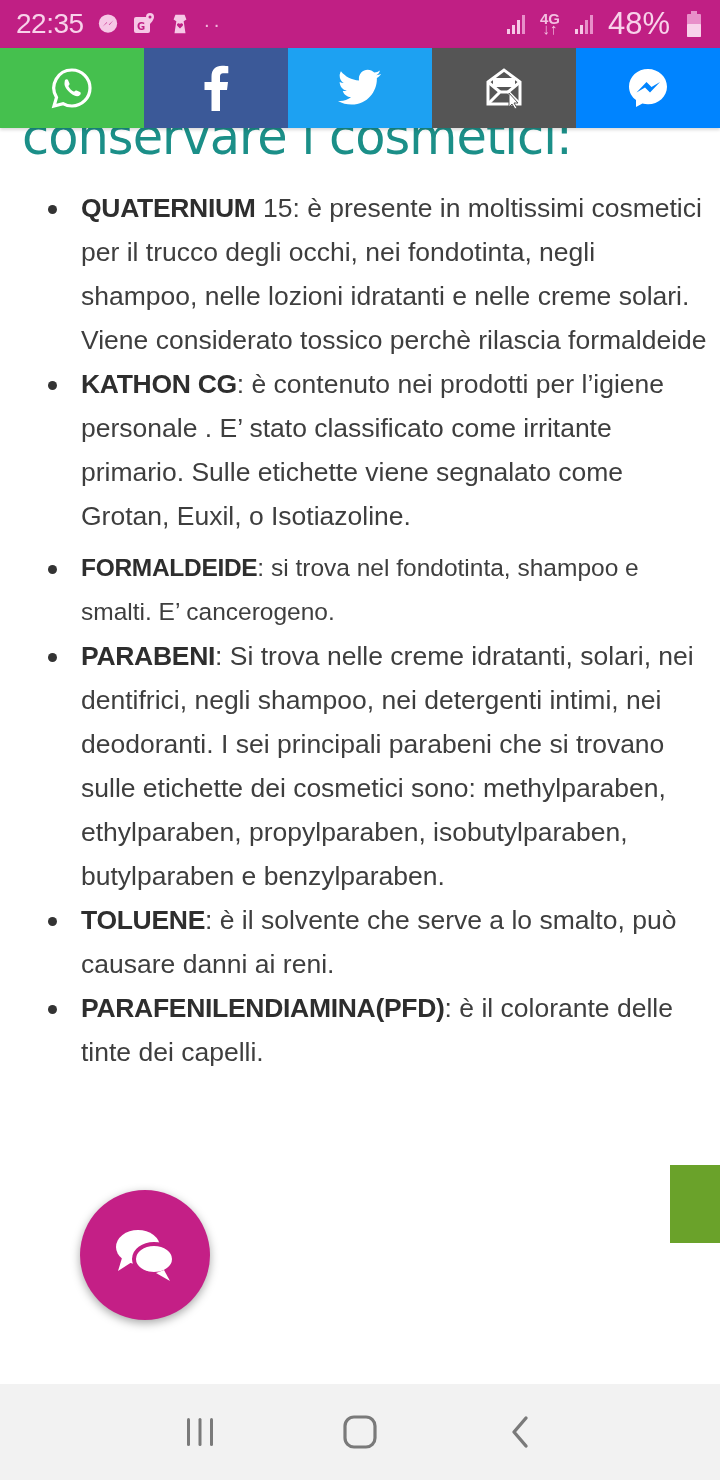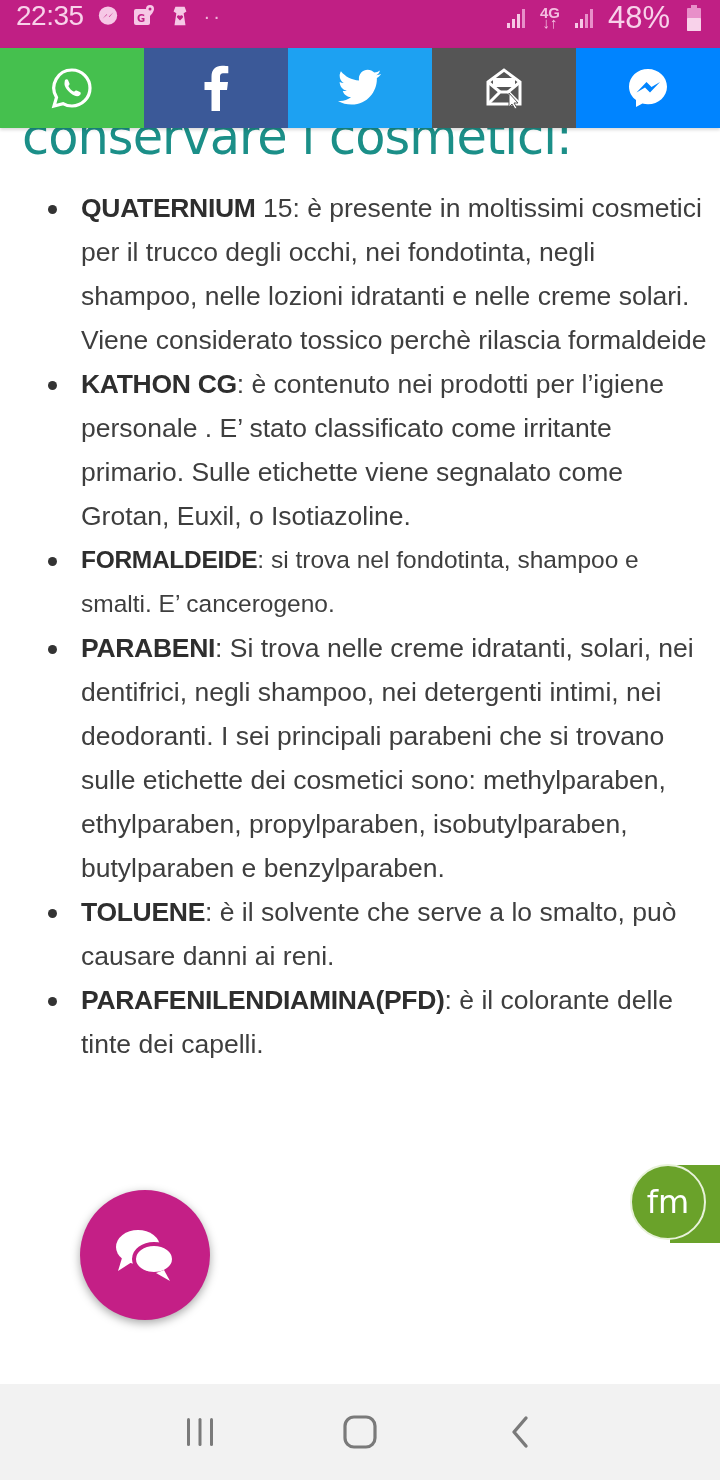--- a/index.html
+++ b/index.html
@@ -3,21 +3,21 @@
 <meta charset="utf-8">
 <style>
   * { box-sizing: border-box; margin: 0; padding: 0; }
   html, body { width: 720px; height: 1480px; overflow: hidden; background: #ffffff; }
   body { position: relative; font-family: "Liberation Sans", "DejaVu Sans", sans-serif; color: #333333; }
 
   
   .status-bar {
     position: absolute; left: 0; top: 0; width: 720px; height: 48px;
     background: #c01f84; color: #f6c8e6;
-    display: flex; align-items: flex-start; justify-content: space-between;
+    display: flex; align-items: center; justify-content: space-between;
     padding: 0 14px 0 16px;
   }
   .sb-left, .sb-right { display: flex; align-items: center; gap: 12px; }
   .sb-time { font-size: 28px; letter-spacing: -0.5px; color: #f8d2ea; }
   .sb-icon { width: 24px; height: 24px; display: inline-flex; align-items: center; justify-content: center; }
   .sb-dots { font-size: 20px; letter-spacing: 3px; color: #f0b8dc; }
   .sb-battery-text { font-size: 31px; color: #f8d2ea; }
   .sb-4g { font-size: 15px; font-weight: bold; line-height: 10px; text-align: center; color: #f3c0e1; }
 
   
@@ -38,21 +38,21 @@
   }
   .list { position: absolute; left: 0; top: 86px; width: 720px; list-style: none; }
   .list li {
     position: relative; padding-left: 81px; padding-right: 4px;
     font-size: 26.5px; line-height: 44px; color: #3e3e3e;
   }
   .list li::before {
     content: ""; position: absolute; left: 48px; top: 19px;
     width: 9px; height: 9px; border-radius: 50%; background: #333;
   }
-  .list li.small { font-size: 24.5px; }
+  .list li.small { font-size: 24.5px; margin-top: 8px; }
   .term { font-weight: bold; color: #2e2e2e; letter-spacing: -0.3px; }
 
   
   .chat-fab {
     position: absolute; left: 80px; top: 1190px; width: 130px; height: 130px;
     border-radius: 50%; background: #c41f86;
     box-shadow: 0 3px 10px rgba(0,0,0,0.35);
     display: flex; align-items: center; justify-content: center; z-index: 6; cursor: pointer;
   }
   .fm-circle {
@@ -179,23 +179,20 @@
   <svg width="66" height="60" viewBox="0 0 66 60">
     <ellipse cx="26" cy="22" rx="22" ry="17" fill="#fff"></ellipse>
     <path d="M10 33 L6 46 L20 37 Z" fill="#fff"></path>
     <ellipse cx="42" cy="34" rx="20" ry="15" fill="#fff" stroke="#c41f86" stroke-width="4"></ellipse>
     <path d="M52 45 L58 56 L44 48 Z" fill="#fff"></path>
   </svg>
 </div>
 
 <div class="fm-wrap">
   <div class="fm-rect"></div>
-  <div class="fm-circle">
-      <span>fm</span>
-    </div>
 </div>
 
 <div class="nav-bar">
   <div class="nav-btn">
     <svg width="32" height="32" viewBox="0 0 32 32">
       <rect x="3" y="2" width="3" height="28" rx="1.5" fill="#7a7a7a"></rect>
       <rect x="14.5" y="2" width="3" height="28" rx="1.5" fill="#7a7a7a"></rect>
       <rect x="26" y="2" width="3" height="28" rx="1.5" fill="#7a7a7a"></rect>
     </svg>
   </div>

